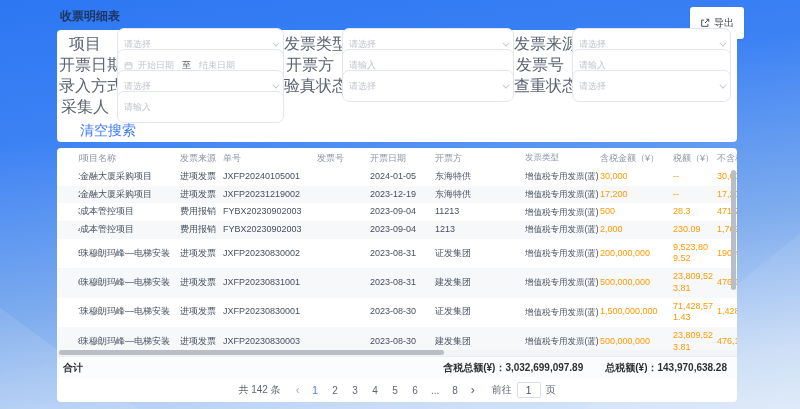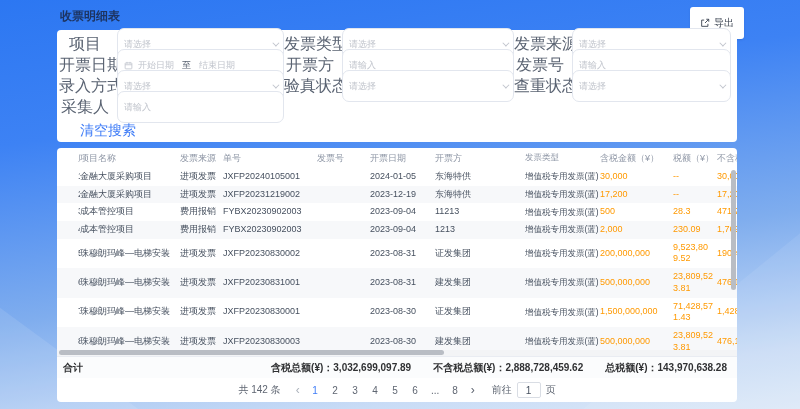--- a/index.html
+++ b/index.html
@@ -323,21 +323,20 @@
 
     <div class="h-scrollbar">
       <div class="h-thumb"></div>
     </div>
     <div class="v-thumb"></div>
 
     <div class="totals-bar">
       <span class="totals-label">合计</span>
       <div class="totals-right">
         <span class="total-item"><span>含税总额(¥)：</span><span>3,032,699,097.89</span></span>
-        <span class="total-item"><span>不含税总额(¥)：</span><span>2,888,728,459.62</span></span>
         <span class="total-item"><span>总税额(¥)：</span><span>143,970,638.28</span></span>
       </div>
     </div>
 
     <div class="pagination">
       <span class="pg-total">共 142 条</span>
       <span class="pg-arrow">‹</span>
       <span class="page-list">
           <span class="pg active">1</span>
           <span class="pg">2</span>

